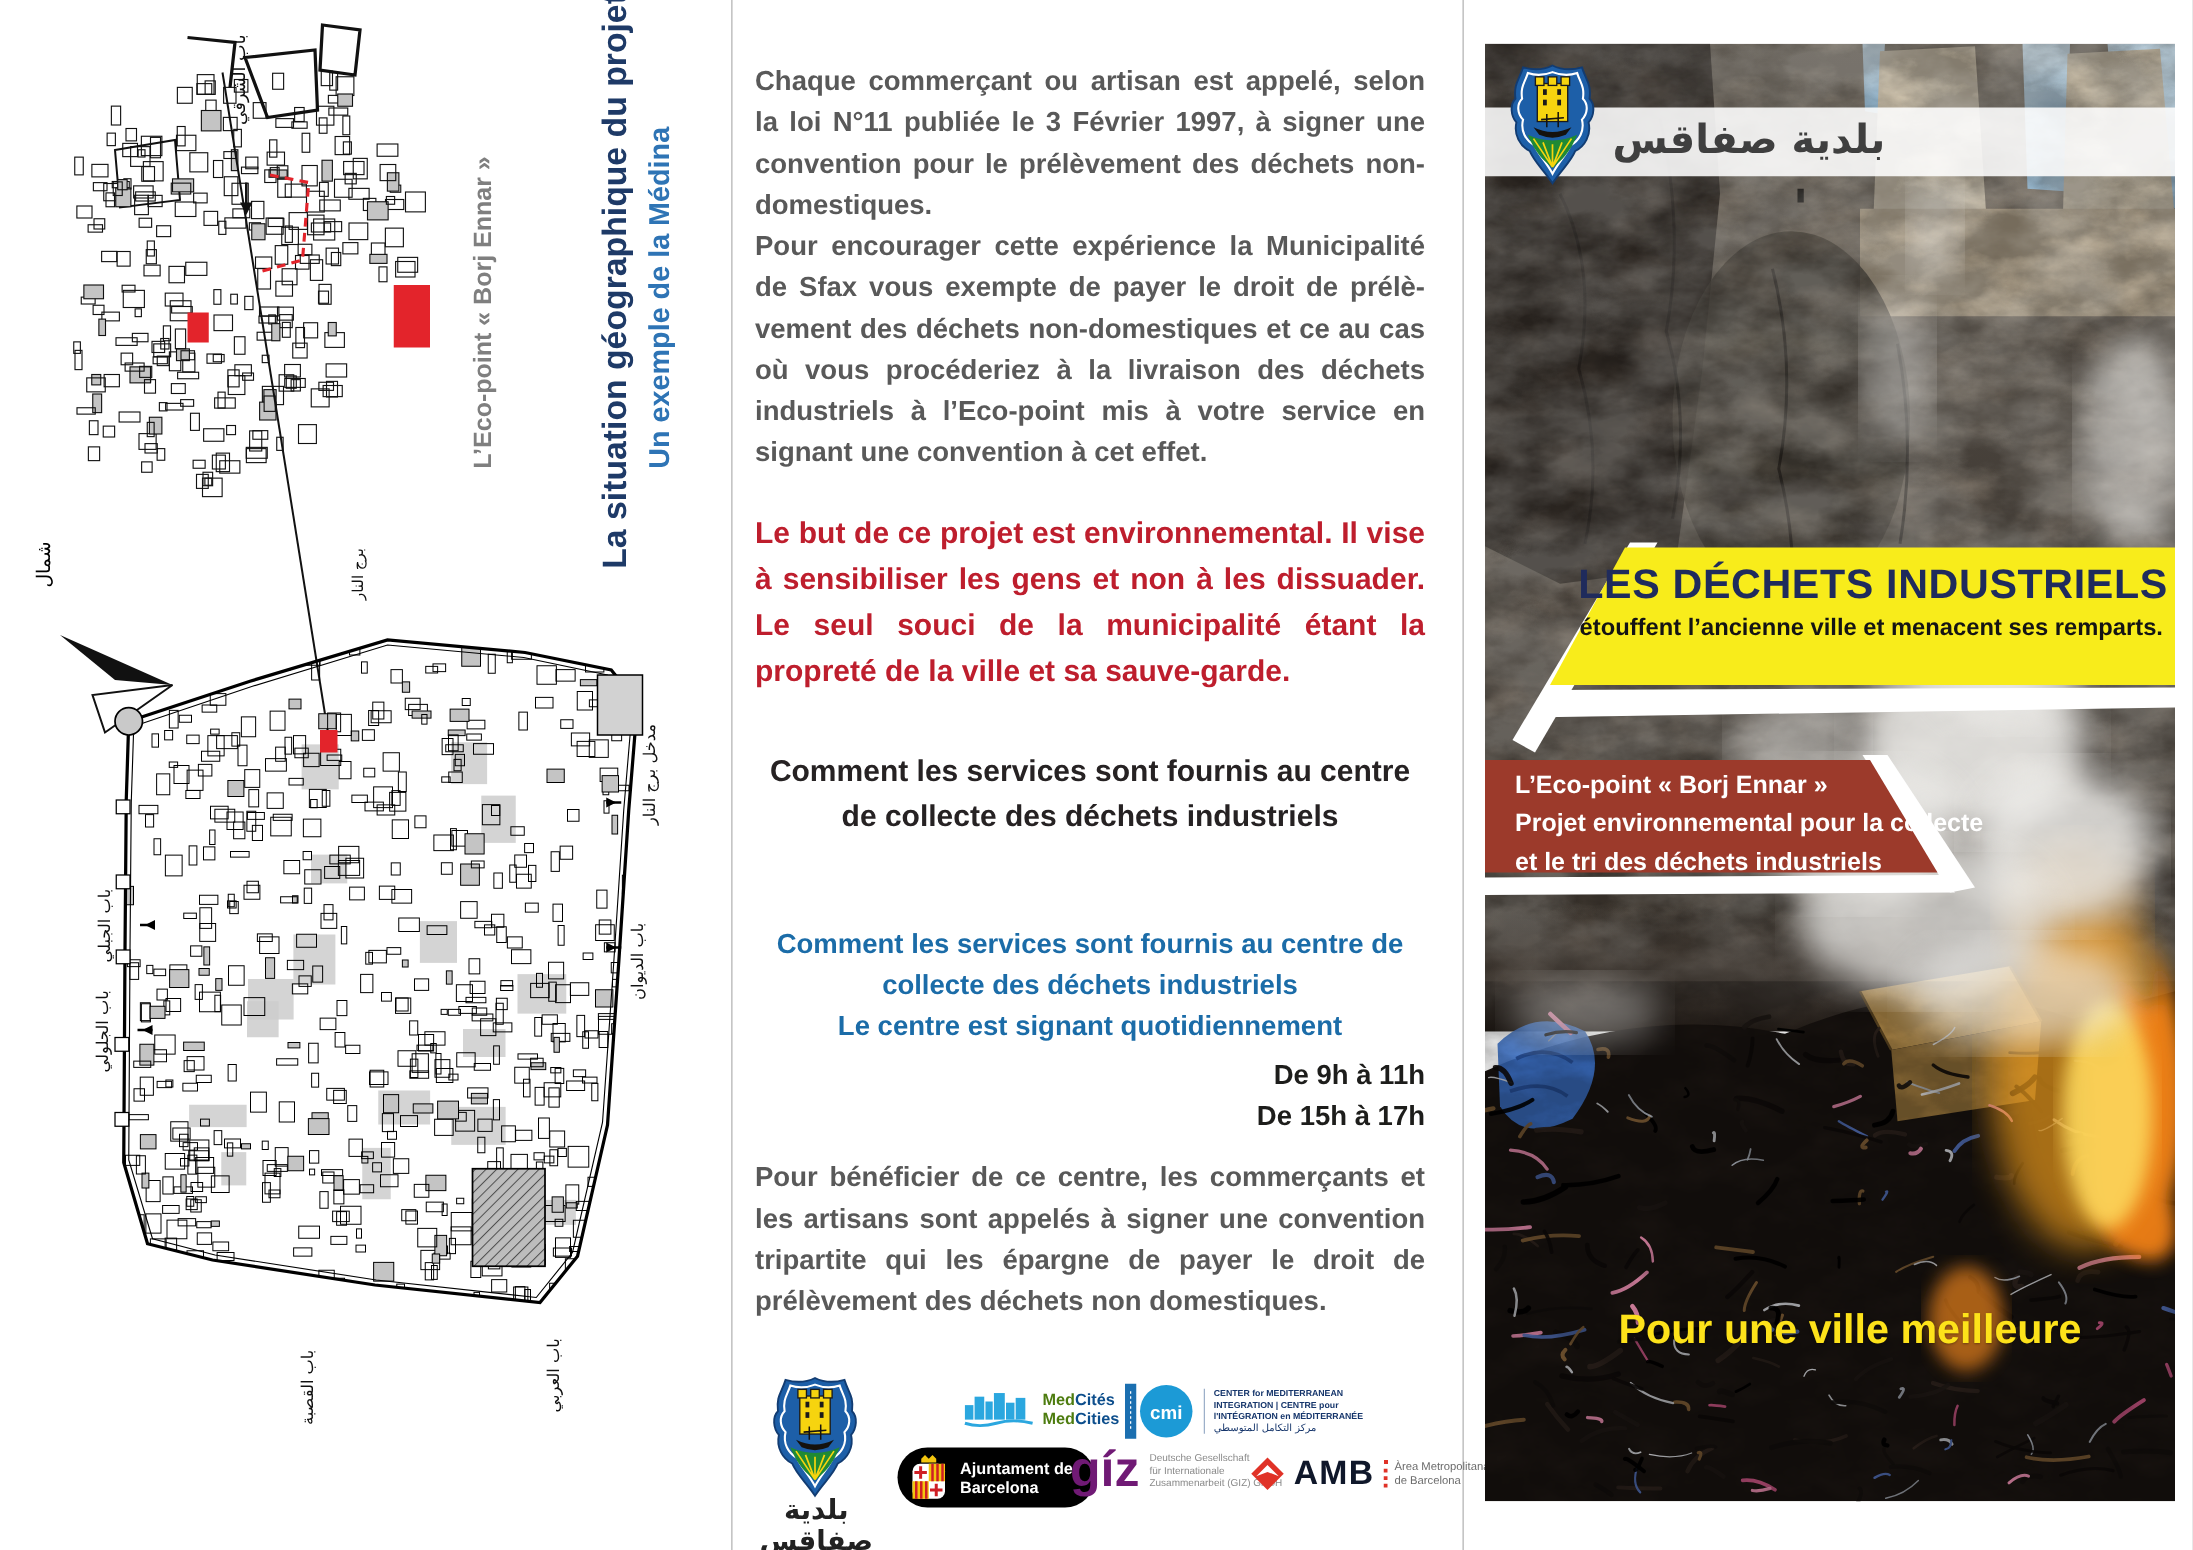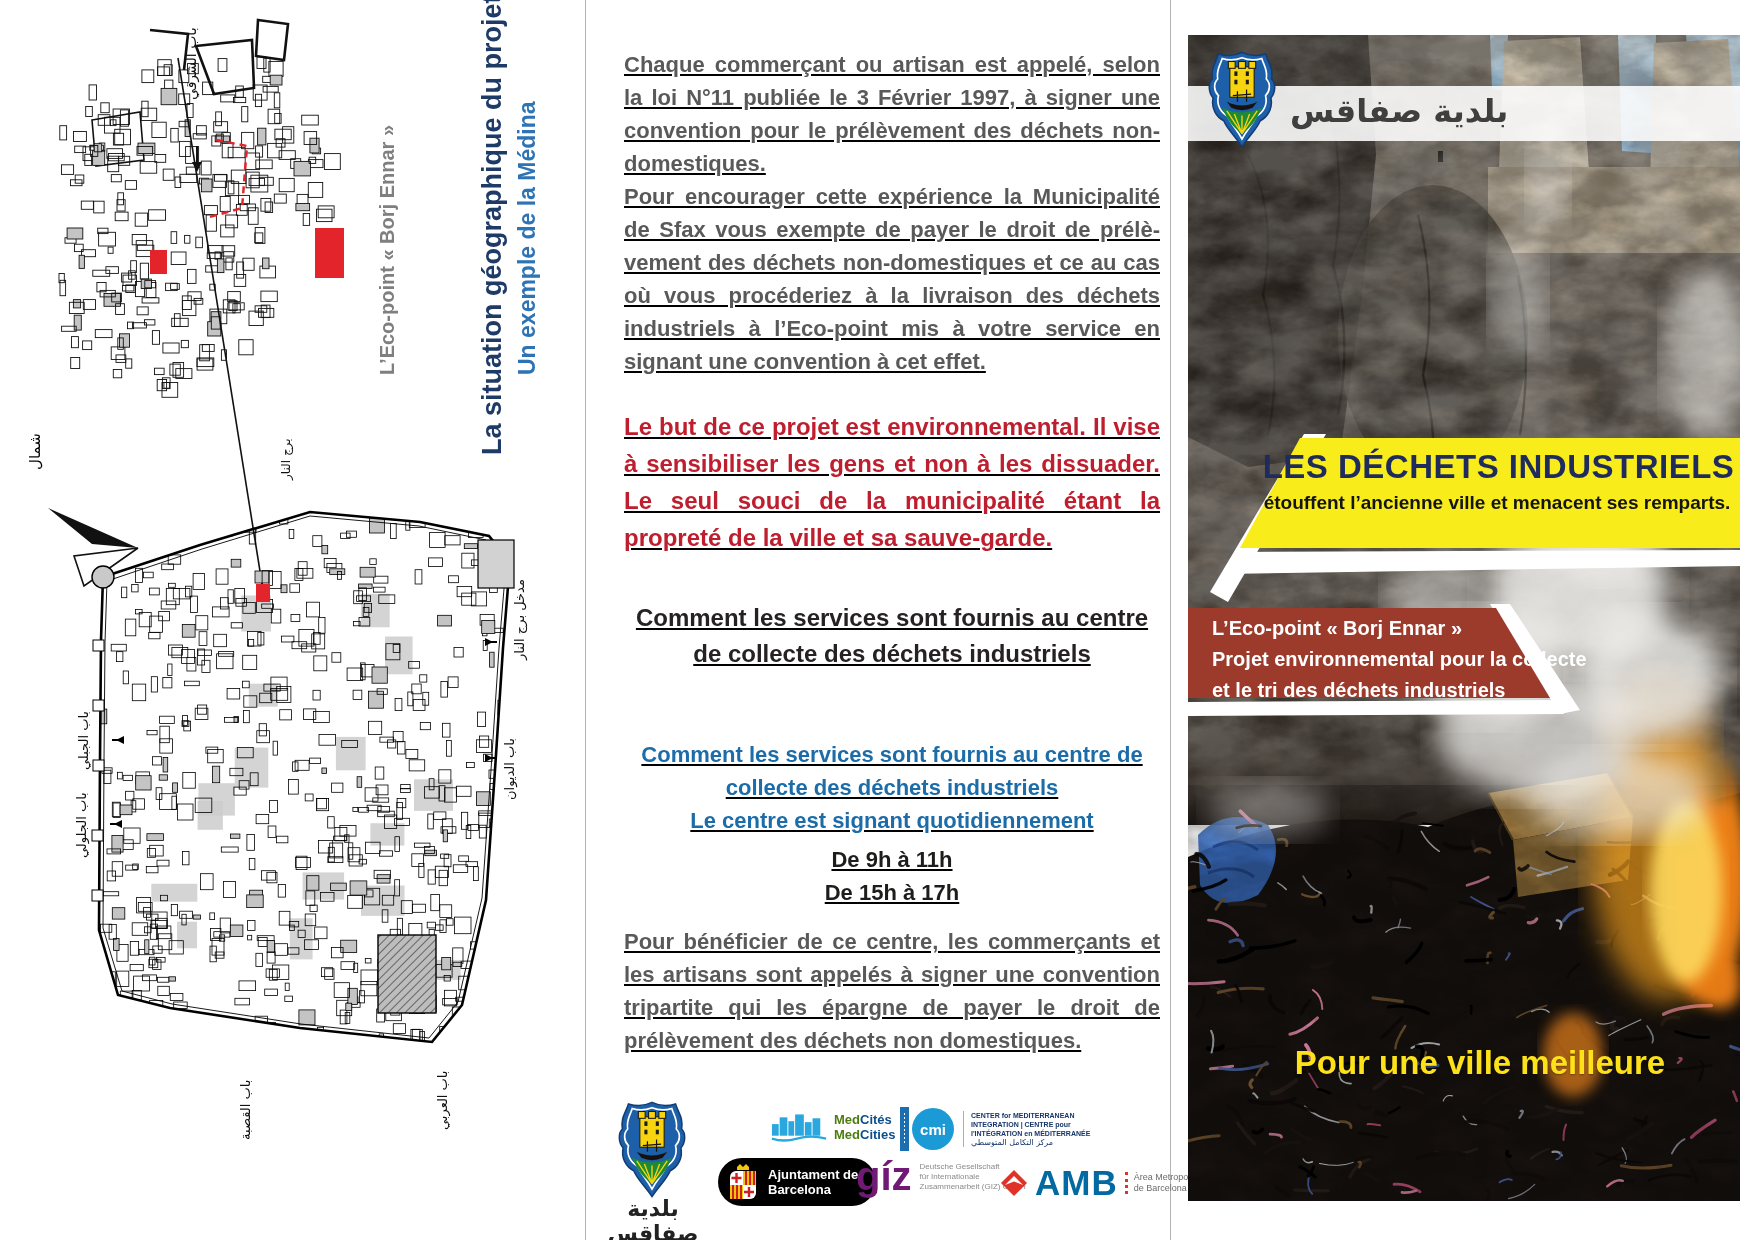--- a/index.html
+++ b/index.html
@@ -7,38 +7,38 @@
   .stage{position:relative;width:1754px;height:1240px;background:#fff;margin:0 auto;overflow:hidden;outline:1px solid #cfcfcf;}
   .abs{position:absolute;}
   .fold{position:absolute;top:0;bottom:0;width:1px;background:#b3b3b3;}
   
   .vtext{position:absolute;white-space:nowrap;transform:rotate(-90deg);}
   .v-title{font-size:27px;font-weight:700;color:#1e3a67;}
   .v-sub{font-size:23px;font-weight:700;color:#2e74b5;}
   .v-legend{font-size:20px;font-weight:700;color:#7f7f7f;}
   .legend-square{position:absolute;background:#e3242b;}
   
-  .midcol{position:absolute;left:624px;width:536px;text-decoration:underline;}
+  .midcol{position:absolute;left:604px;width:536px;}
   .gray-para{margin:0;font-size:22px;line-height:33px;font-weight:700;color:#595959;text-align:justify;}
   .red-para{margin:0;font-size:24px;line-height:37px;font-weight:700;color:#be1e2d;text-align:justify;}
   .black-head{margin:0;font-size:24px;line-height:36px;font-weight:700;color:#262223;text-align:center;}
   .blue-head{margin:0;font-size:22px;line-height:33px;font-weight:700;color:#1b6ca8;text-align:center;}
-  .hours{margin:0;font-size:22px;line-height:33px;font-weight:700;color:#1d1d1b;text-align:center;}
+  .hours{margin:0;font-size:22px;line-height:33px;font-weight:700;color:#1d1d1b;text-align:right;}
   
   .ar{font-family:"DejaVu Sans",sans-serif;}
   .sfax-ar{font-size:22px;font-weight:700;color:#222;text-align:center;width:110px;}
   .medcities-text{font-size:13px;font-weight:700;line-height:15px;color:#0d4e8c;}
   .med-prefix{color:#4d7c0f;}
   .cmi-lines{font-size:7px;font-weight:700;line-height:9px;color:#15356b;}
   .cmi-ar{font-size:8px;color:#15356b;}
   .bcn-pill{position:absolute;background:#000;border-radius:26px;display:flex;align-items:center;gap:10px;padding:5px 18px 5px 10px;}
   .bcn-text{color:#fff;font-size:13px;font-weight:700;line-height:15px;}
   .giz-word{font-size:40px;font-weight:700;color:#701a75;line-height:40px;}
   .giz-lines{font-size:8px;line-height:10px;color:#8a8a8a;}
-  .amb-word{font-size:35px;font-weight:700;color:#0369a1;letter-spacing:1px;}
+  .amb-word{font-size:27px;font-weight:700;color:#0f172a;letter-spacing:1px;}
   .amb-lines{font-size:9px;line-height:11px;color:#6b6b6b;border-left:3px dotted #e03227;padding-left:6px;}
   
   .white-band{position:absolute;background:rgba(255,255,255,0.88);}
   .muni-ar{position:absolute;font-size:32px;font-weight:700;color:#3f3f3f;}
   .banner-title{position:absolute;text-align:center;font-size:33px;font-weight:800;color:#1f2b5c;letter-spacing:.5px;}
   .banner-sub{position:absolute;text-align:center;font-size:19px;font-weight:700;color:#141414;}
   .ribbon-text{position:absolute;color:#fff;font-size:20px;font-weight:700;line-height:31px;white-space:nowrap;}
   .tagline{position:absolute;text-align:center;font-size:33px;font-weight:800;color:#fde21a;text-shadow:0 1px 2px rgba(0,0,0,.35);}
 </style>
 </head>

